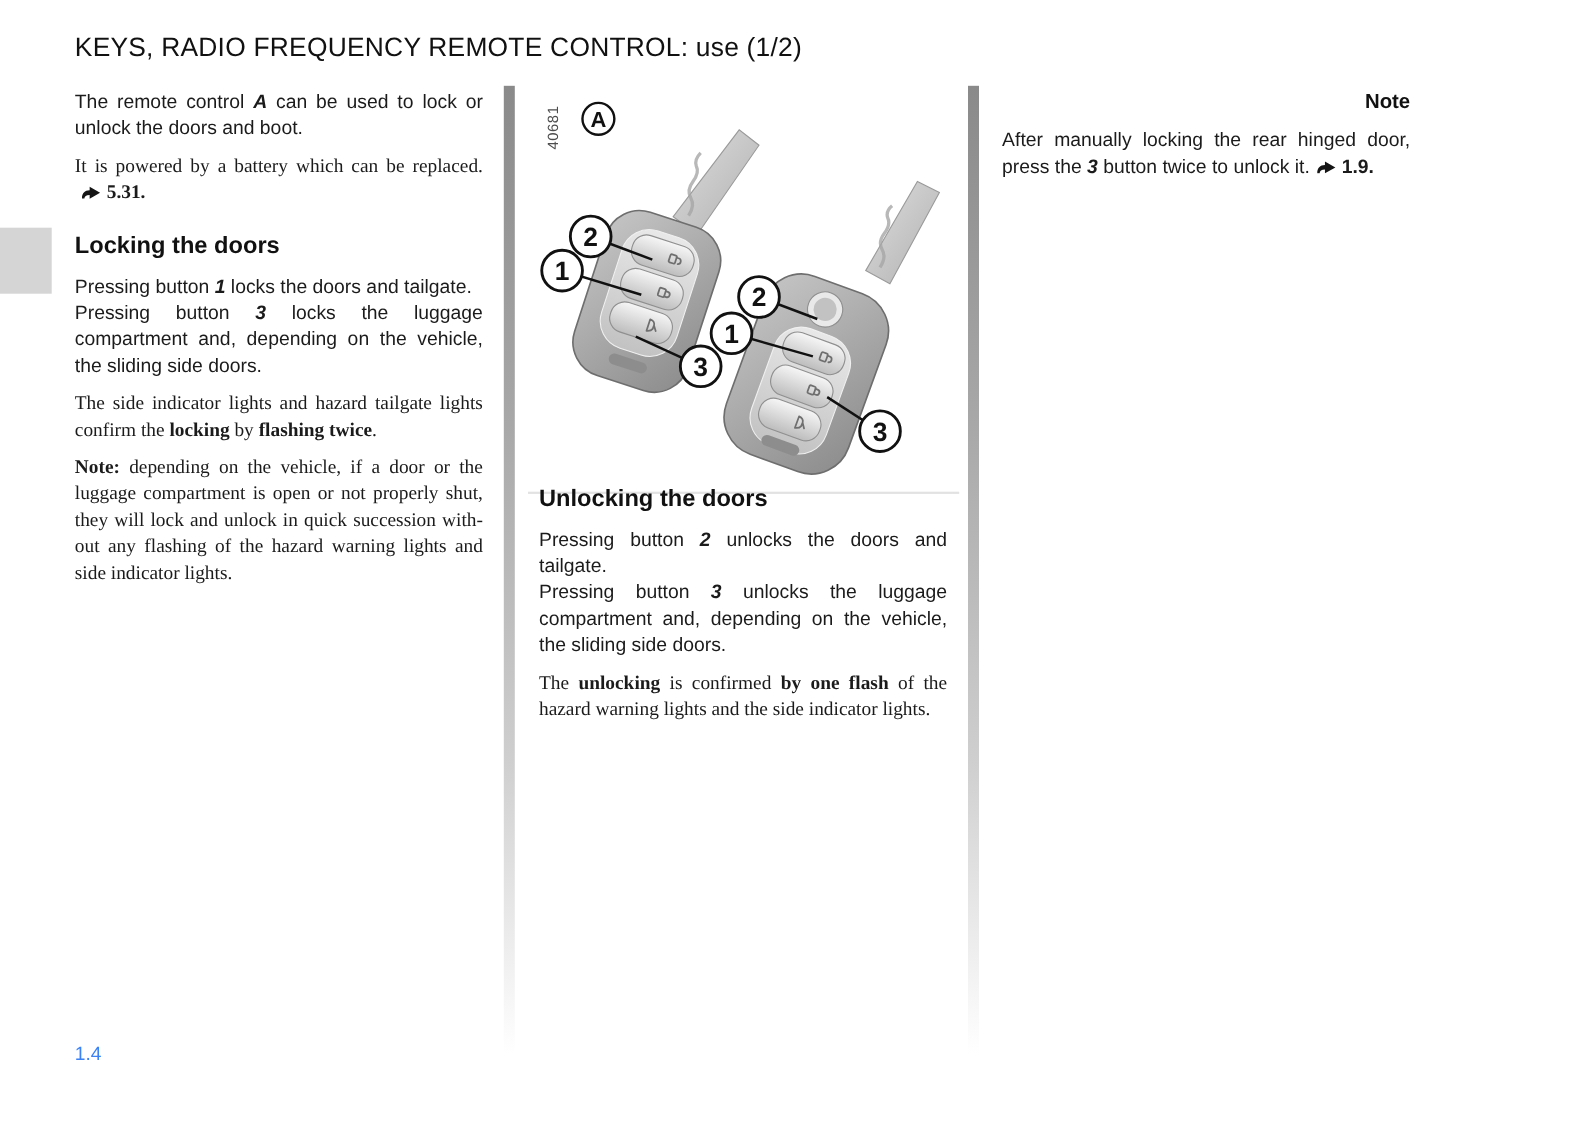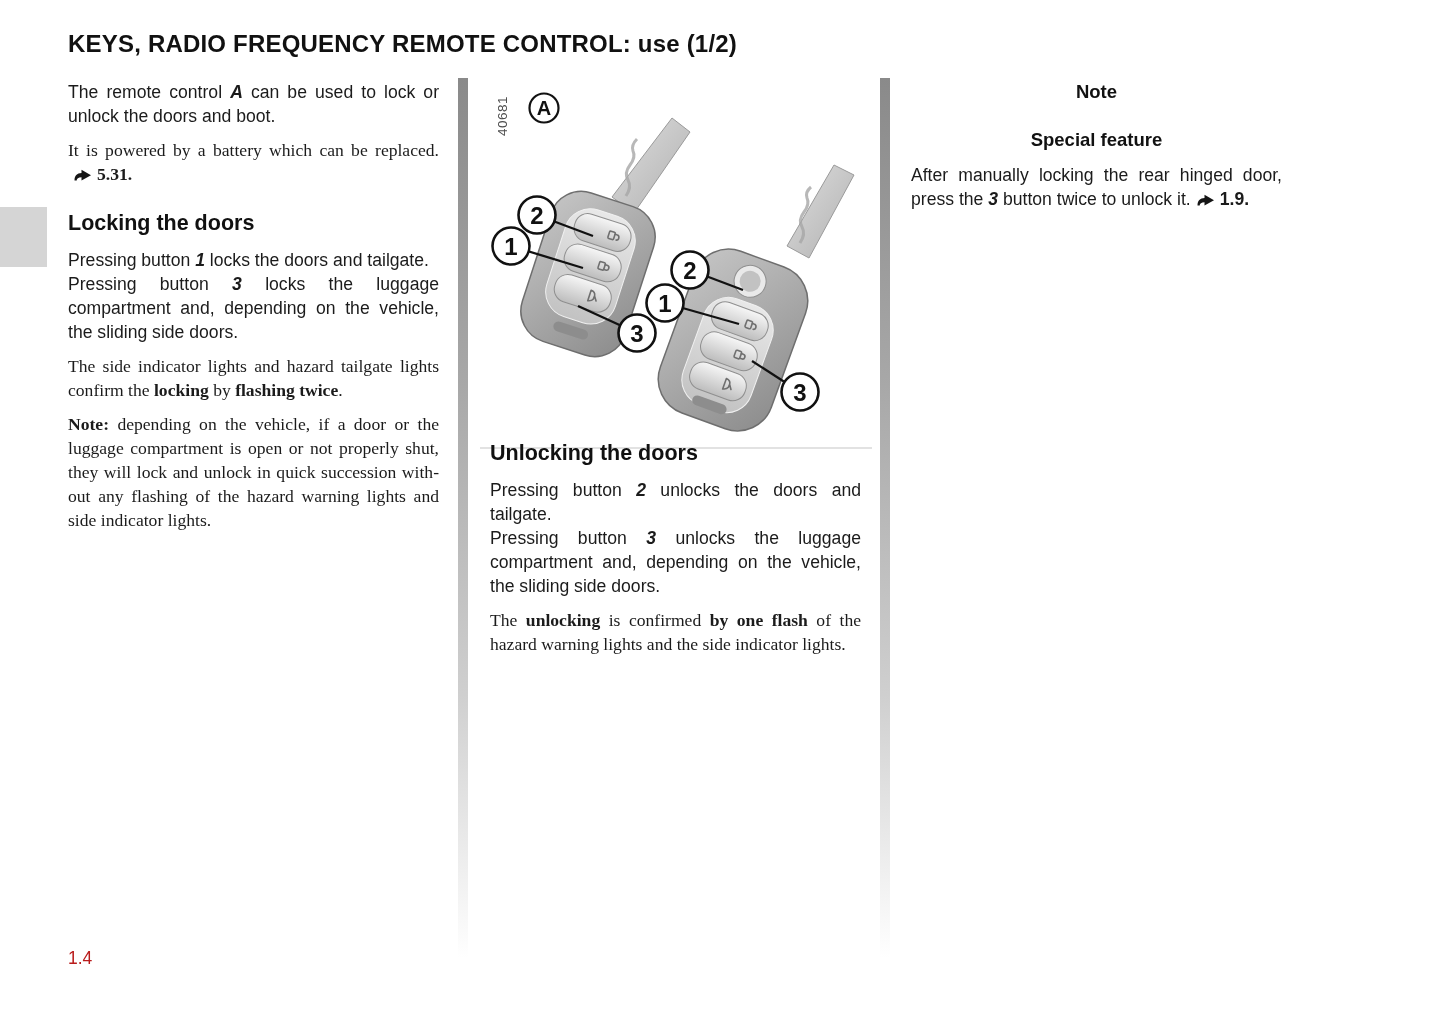--- a/index.html
+++ b/index.html
@@ -3,21 +3,21 @@
 <meta charset="utf-8">
 <style>
   html,body{margin:0;padding:0;background:#ffffff;}
   body{
     width:1445px;height:1019px;position:relative;overflow:hidden;
     font-family:"Liberation Sans","DejaVu Sans",sans-serif;
     color:#1b1b1b;
   }
   .page-title{
     position:absolute;left:68px;top:30px;margin:0;
-    font-size:24px;font-weight:bold;letter-spacing:.2px;color:#111;
+    font-size:24px;font-weight:normal;letter-spacing:.2px;color:#111;
     white-space:nowrap;
   }
   .chapter-tab{
     position:absolute;left:0;top:207px;width:47px;height:60px;background:#d5d5d5;
   }
   .col-sep{
     position:absolute;top:78px;width:10px;height:880px;
     background:linear-gradient(180deg,#8a8a8a 0%,#a8a8a8 35%,#cfcfcf 70%,rgba(255,255,255,0) 100%);
   }
   #sep-1{left:458px;}
@@ -31,32 +31,32 @@
   #col-right{left:911px;top:80px;}
   .col p{margin:0;}
   .col p.gap{margin-top:10px;font-family:Liberation Serif, serif;}
   .col h2{
     font-size:21.5px;line-height:26px;font-weight:bold;margin:24px 0 12px;
     text-align:left;color:#111;
   }
   #col-mid-text h2{margin-top:0;}
   .col h3{
     font-size:18.5px;line-height:24px;font-weight:bold;margin:0 0 11px;
-    text-align:center;color:#111;
+    text-align:right;color:#111;
   }
   .col h3.later{margin-top:24px;}
   .b{font-weight:bold;}
   .bi{font-weight:bold;font-style:italic;}
   .ref-arrow{display:inline-block;width:19px;height:12px;margin:0 5px;vertical-align:-1px;}
   .figure{
     position:absolute;left:480px;top:78px;width:392px;height:369px;
     border-bottom:2px solid #e2e2e2;
   }
   .page-number{
-    position:absolute;left:68px;top:948px;font-size:17.5px;color:#b91c1c;
+    position:absolute;left:68px;top:948px;font-size:17.5px;color:#3b82f6;
   }
 </style>
 </head>
 <body>
 
 <h1 class="page-title">KEYS, RADIO FREQUENCY REMOTE CONTROL: use (1/2)</h1>
 
 <div class="chapter-tab"></div>
 <div class="col-sep" id="sep-1"></div>
 <div class="col-sep" id="sep-2"></div>
@@ -178,19 +178,18 @@
 
 <div class="col" id="col-mid-text">
   <h2>Unlocking the doors</h2>
   <p><span>Pressing button </span><span class="bi">2</span><span> unlocks the doors and tailgate.</span></p>
   <p><span>Pressing button </span><span class="bi">3</span><span> unlocks the luggage compartment and, depending on the vehicle, the sliding side doors.</span></p>
   <p class="gap"><span>The </span><span class="b">unlocking</span><span> is confirmed </span><span class="b">by one flash</span><span> of the hazard warning lights and the side indicator lights.</span></p>
 </div>
 
 <div class="col" id="col-right">
   <h3>Note</h3>
-  <h3 class="later">Special feature</h3>
   <p><span>After manually locking the rear hinged door, press the </span><span class="bi">3</span><span> button twice to unlock it.</span><svg class="ref-arrow" viewBox="0 0 18 12">
         <path d="M1,11.5 C1,6.5 3.5,4.2 8,4 L8,0.8 L17.5,6.2 L8,11.6 L8,8.2 C4.8,8.3 3.2,9.5 3.2,11.5 Z" fill="#151515"></path>
       </svg><span class="b">1.9.</span></p>
 </div>
 
 <div class="page-number">1.4</div>
 
 </body></html>

